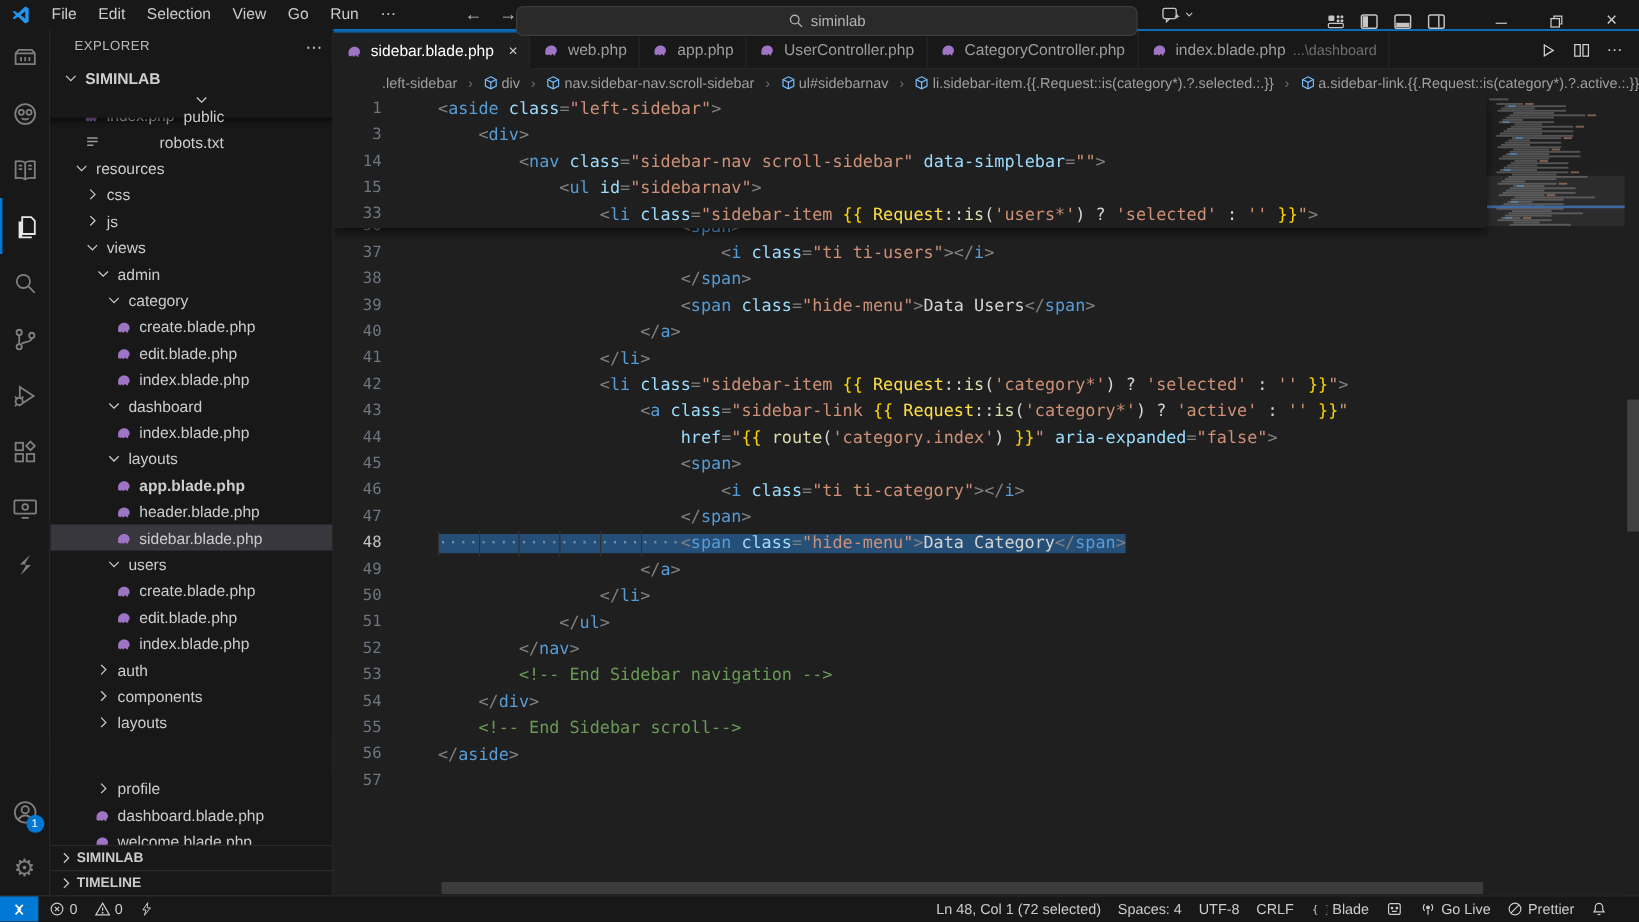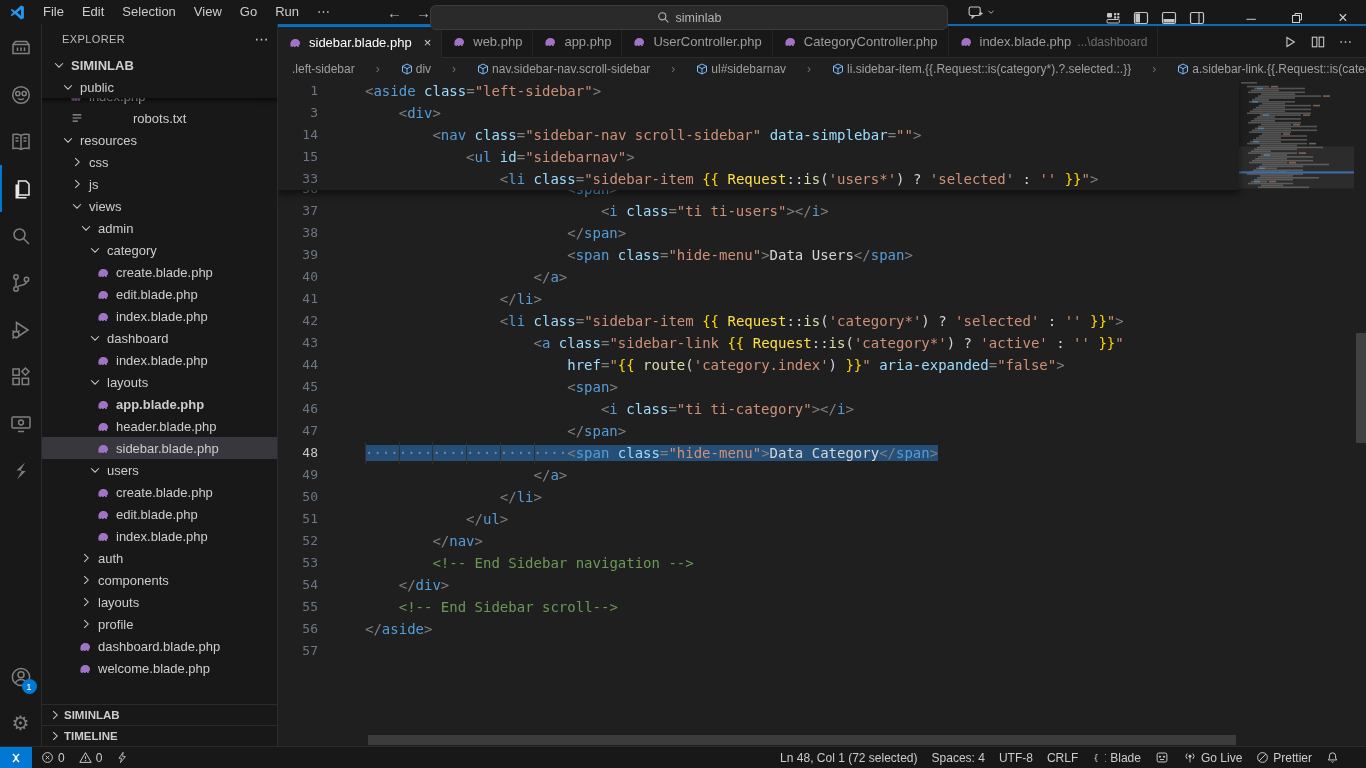--- a/index.html
+++ b/index.html
@@ -62,22 +62,22 @@
   .tabbar { height:32px; background:#181818; display:flex; align-items:stretch; flex:none; }
   .tab { display:flex; align-items:center; gap:6px; padding:0 10px; font-size:13px; color:#9d9d9d;
        border-right:1px solid #252526; border-bottom:1px solid #2b2b2b; cursor:pointer; white-space:nowrap; }
   .tab.active { background:#1f1f1f; color:#ffffff; border-bottom:none; box-shadow:inset 0 1px 0 #0078d4; }
   .tab .desc { color:#6e6e6e; font-size:12px; }
   .tab .close { margin-left:6px; color:#cfcfcf; font-size:13px; }
   .tab-spacer { flex:1; border-bottom:1px solid #2b2b2b; }
   .tab-actions { display:flex; align-items:center; gap:14px; padding:0 14px; color:#cfcfcf;
        border-bottom:1px solid #2b2b2b; }
 
-  .breadcrumbs { height:22px; display:flex; align-items:center; padding-left:14px; gap:20px;
-       font-size:12px; color:#9f9f9f; white-space:nowrap; overflow:hidden; flex:none; background:#1f1f1f; }
+  .breadcrumbs { height:22px; display:flex; align-items:center; padding-left:14px; gap:8px;
+       font-size:12px; color:#9f9f9f; white-space:nowrap; overflow:hidden; flex:none; background:#1f1f1f;justify-content:flex-end; }
   .crumb { display:flex; align-items:center; gap:3px; cursor:pointer; }
   .crumb-sep { color:#6f6f6f; padding:0 1px; }
 
   .editor-body { position:relative; flex:1; overflow:hidden; background:#1f1f1f;
        font-family:"DejaVu Sans Mono",monospace; font-size:14px; line-height:22px; }
   .sticky-block { position:absolute; top:0; left:0; right:127px; z-index:3; background:#1f1f1f;
        box-shadow:0 4px 7px rgba(0,0,0,.5); }
   .code-block { position:absolute; top:98px; left:0; right:127px; z-index:1; }
   .code-line { display:flex; height:22px; white-space:pre; }
   .ln-num { width:40px; flex:none; text-align:right; color:#6e7681; margin-right:47px; font-size:13px; line-height:22px; }
@@ -303,21 +303,21 @@
       </div>
       <div class="tree" id="tree">
           <div class="tree-row root sticky" style="padding-left: 8px;">
             <span class="twisty">
               <svg width="14" height="14" viewBox="0 0 16 16">
                 <path d="M3.5 6l4.5 4.5L12.5 6" fill="none" stroke="currentColor" stroke-width="1.2"></path>
               </svg>
             </span>
             <span class="tree-label">SIMINLAB</span>
           </div>
-          <div class="tree-row sticky" style="padding-left: 17px;">
+          <div class="tree-row sticky" style="padding-left: 17px; flex-direction: column;">
             <span class="twisty">
               <svg width="14" height="14" viewBox="0 0 16 16">
                 <path d="M3.5 6l4.5 4.5L12.5 6" fill="none" stroke="currentColor" stroke-width="1.2"></path>
               </svg>
             </span>
             <span class="tree-label">public</span>
           </div>
           <div class="tree-shadow"></div>
           <div class="tree-row clipped">
             <div class="clip-inner" style="padding-left: 26px;">
@@ -508,21 +508,21 @@
             <span class="tree-label">components</span>
           </div>
           <div class="tree-row" style="padding-left: 35px;">
             <span class="twisty">
               <svg width="14" height="14" viewBox="0 0 16 16">
                 <path d="M6 3.5L10.5 8 6 12.5" fill="none" stroke="currentColor" stroke-width="1.2"></path>
               </svg>
             </span>
             <span class="tree-label">layouts</span>
           </div>
-          <div class="tree-row" style="padding-left: 35px;">
+          <div class="tree-row" style="padding-left: 35px; margin-top: 33px;">
             <span class="twisty">
               <svg width="14" height="14" viewBox="0 0 16 16">
                 <path d="M6 3.5L10.5 8 6 12.5" fill="none" stroke="currentColor" stroke-width="1.2"></path>
               </svg>
             </span>
             <span class="tree-label">profile</span>
           </div>
           <div class="tree-row" style="padding-left: 35px;">
             <span class="tree-icon">
               <svg width="15" height="15" viewBox="0 0 16 16">

